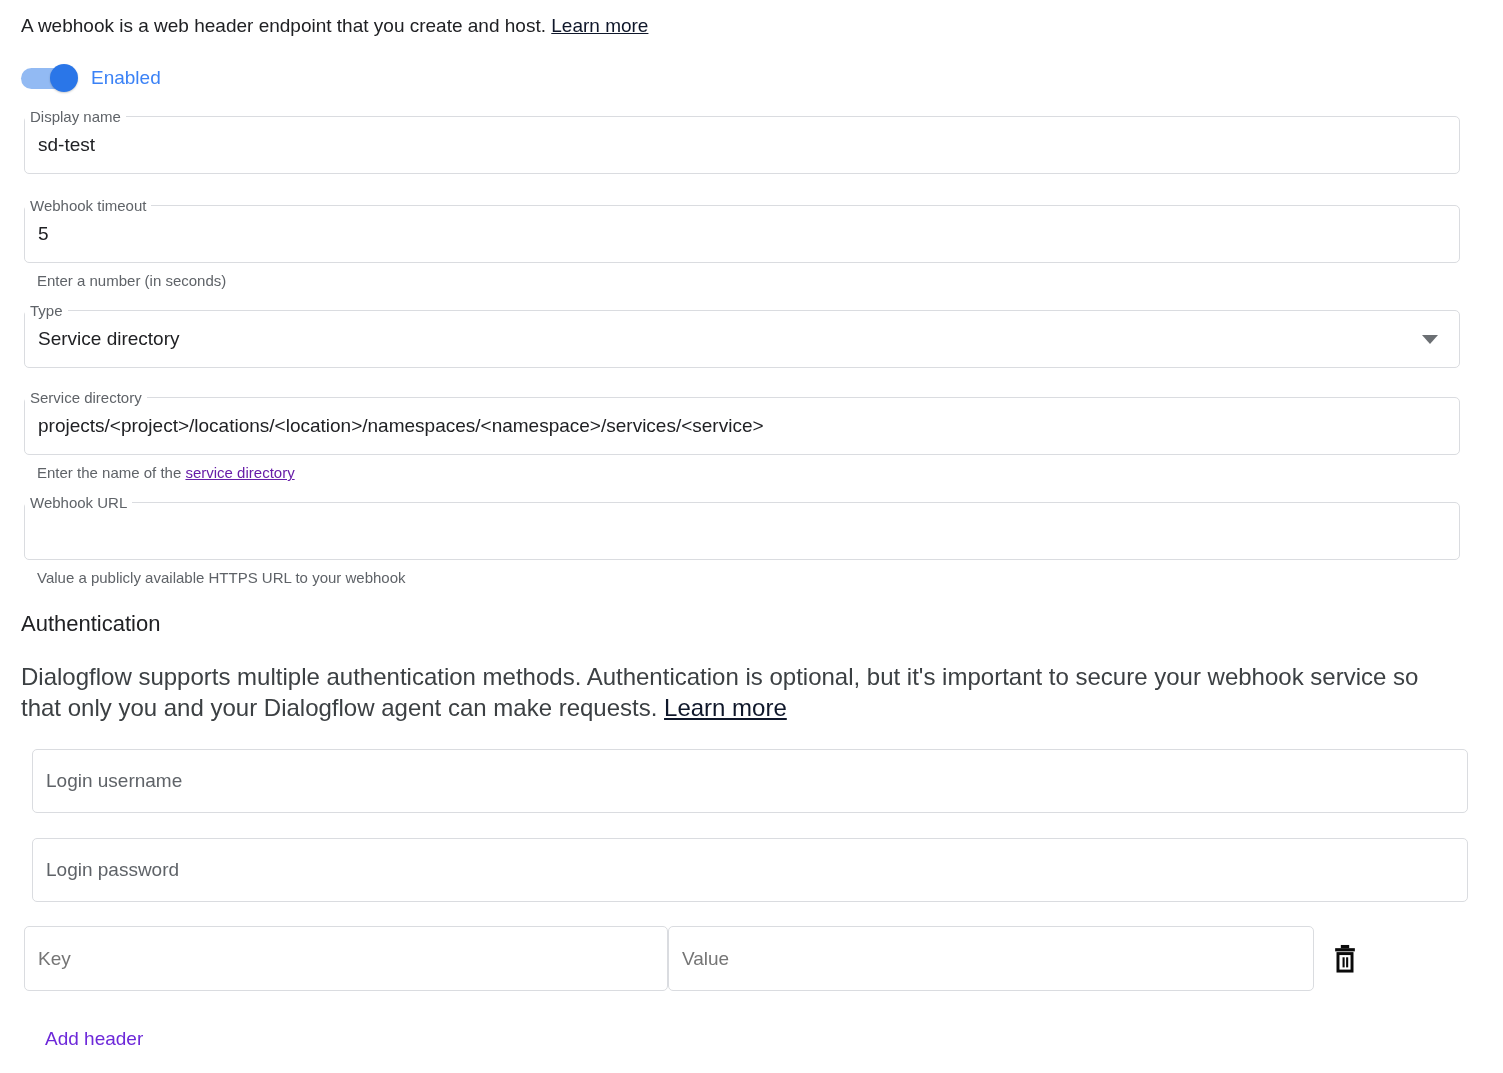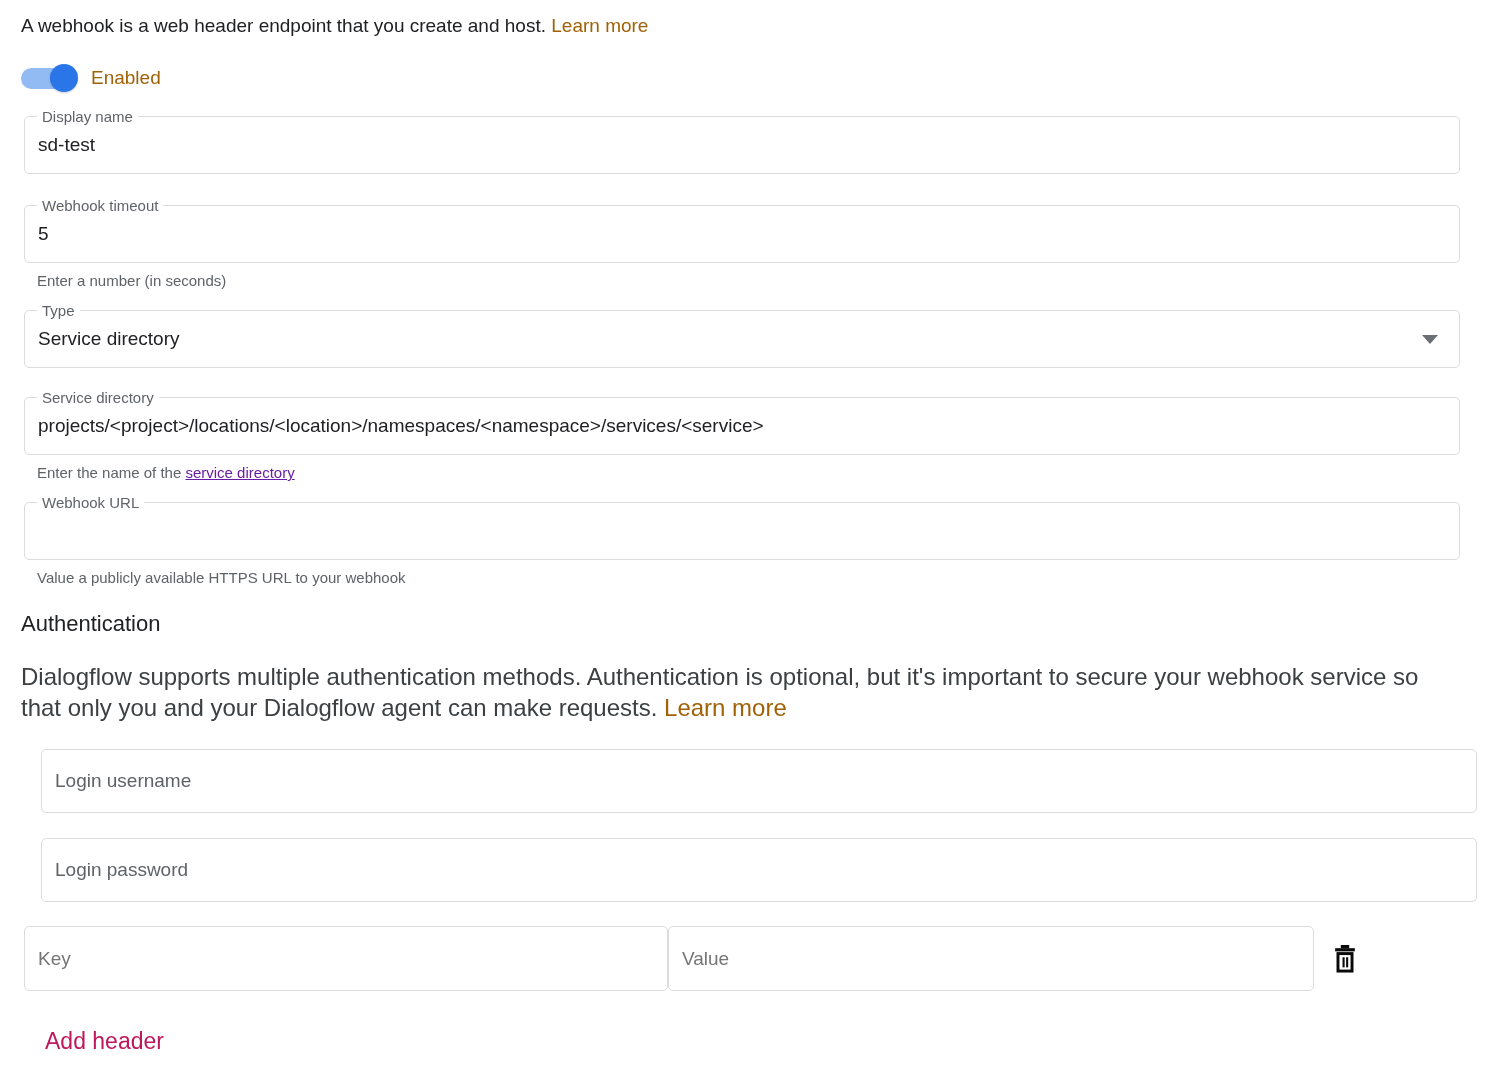--- a/index.html
+++ b/index.html
@@ -8,41 +8,41 @@
     width: 1503px; height: 1073px;
     font-family: "Liberation Sans", "DejaVu Sans", sans-serif;
     color: #202124;
     overflow: hidden;
   }
   .page { padding: 14px 21px 0 21px; }
 
   
   .intro { font-size: 19px; line-height: 23px; color: #202124; }
   a.link {
-    color: #a16207; cursor: pointer;
+    color: #0f172a; text-decoration: underline; cursor: pointer;
   }
   a.visited-link {
     color: #681da8; text-decoration: underline; cursor: pointer;
   }
 
   
   .toggle-row { display: flex; align-items: center; margin-top: 27px; height: 28px; }
   .toggle { position: relative; width: 56px; height: 28px; cursor: pointer; flex: 0 0 auto; }
   .toggle-track { position: absolute; left: 0; top: 4px; width: 55px; height: 21px; border-radius: 11px; background: #92baf3; }
   .toggle-thumb { position: absolute; right: -1px; top: 0; width: 28px; height: 28px; border-radius: 50%; background: #2a76e8; box-shadow: 0 1px 2px rgba(0,0,0,0.2); }
-  .toggle-label { font-size: 19px; margin-left: 14px; color: #a16207; }
+  .toggle-label { font-size: 19px; margin-left: 14px; color: #3b82f6; }
 
   
   .field {
     position: relative; margin-left: 3px; width: 1436px; height: 58px;
     border: 1px solid #dadce0; border-radius: 5px;
     display: flex; align-items: center; background: #fff;
   }
   .field-label {
-    position: absolute; top: -9px; left: 12px; background: #ffffff;
+    position: absolute; top: -9px; left: 0; background: #ffffff;
     padding: 0 5px; font-size: 15px; color: #5f6368; white-space: nowrap;
   }
   .field-input {
     flex: 1; border: none; outline: none; background: transparent;
     margin-left: 13px; margin-right: 20px; padding: 0;
     font-family: inherit; font-size: 19px; color: #202124;
   }
   .select-value { flex: 1; margin-left: 13px; font-size: 19px; color: #202124; cursor: pointer; }
   .dd-arrow {
     width: 0; height: 0; margin-right: 21px;
@@ -56,43 +56,43 @@
   .mt-timeout { margin-top: 31px; }
   .mt-type { margin-top: 21px; }
   .mt-sd { margin-top: 29px; }
   .mt-url { margin-top: 21px; }
 
   
   .auth-heading { margin-top: 25px; font-size: 22px; font-weight: 400; color: #202124; }
   .auth-desc { margin-top: 24px; font-size: 24px; line-height: 31px; color: #3c4043; width: 1432px; }
 
   .auth-field {
-    margin-left: 20px; width: 1436px; height: 64px;
+    margin-left: 11px; width: 1436px; height: 64px;
     border: 1px solid #dadce0; border-radius: 5px;
     display: flex; align-items: center; background: #fff;
   }
   .auth-field .field-input::placeholder { color: #5f6368; opacity: 1; }
   .mt-user { margin-top: 26px; }
   .mt-pass { margin-top: 25px; }
 
   .kv-row { margin-top: 24px; margin-left: 3px; display: flex; align-items: center; }
   .kv-field {
     height: 65px; border: 1px solid #dadce0; border-radius: 5px;
     display: flex; align-items: center; background: #fff;
   }
   .kv-key { width: 644px; justify-content: center; }
   .kv-value { width: 646px; }
   .trash-btn {
     margin-left: 14px; width: 34px; height: 34px; border: none; background: transparent;
     display: flex; align-items: center; justify-content: center; cursor: pointer; padding: 0;
   }
 
   .add-header {
-    display: inline-block; margin: 37px 0 0 24px; font-size: 23px;
-    color: #be185d; background: transparent; border: none; cursor: pointer;
+    display: inline-block; margin: 37px 0 0 24px; font-size: 19px;
+    color: #6d28d9; background: transparent; border: none; cursor: pointer;
     font-family: inherit;
   }
 </style>
 </head>
 <body>
 
 <div class="page">
 
   <p class="intro"><span>A webhook is a web header endpoint that you create and host.</span>
     <a class="link">Learn more</a>

